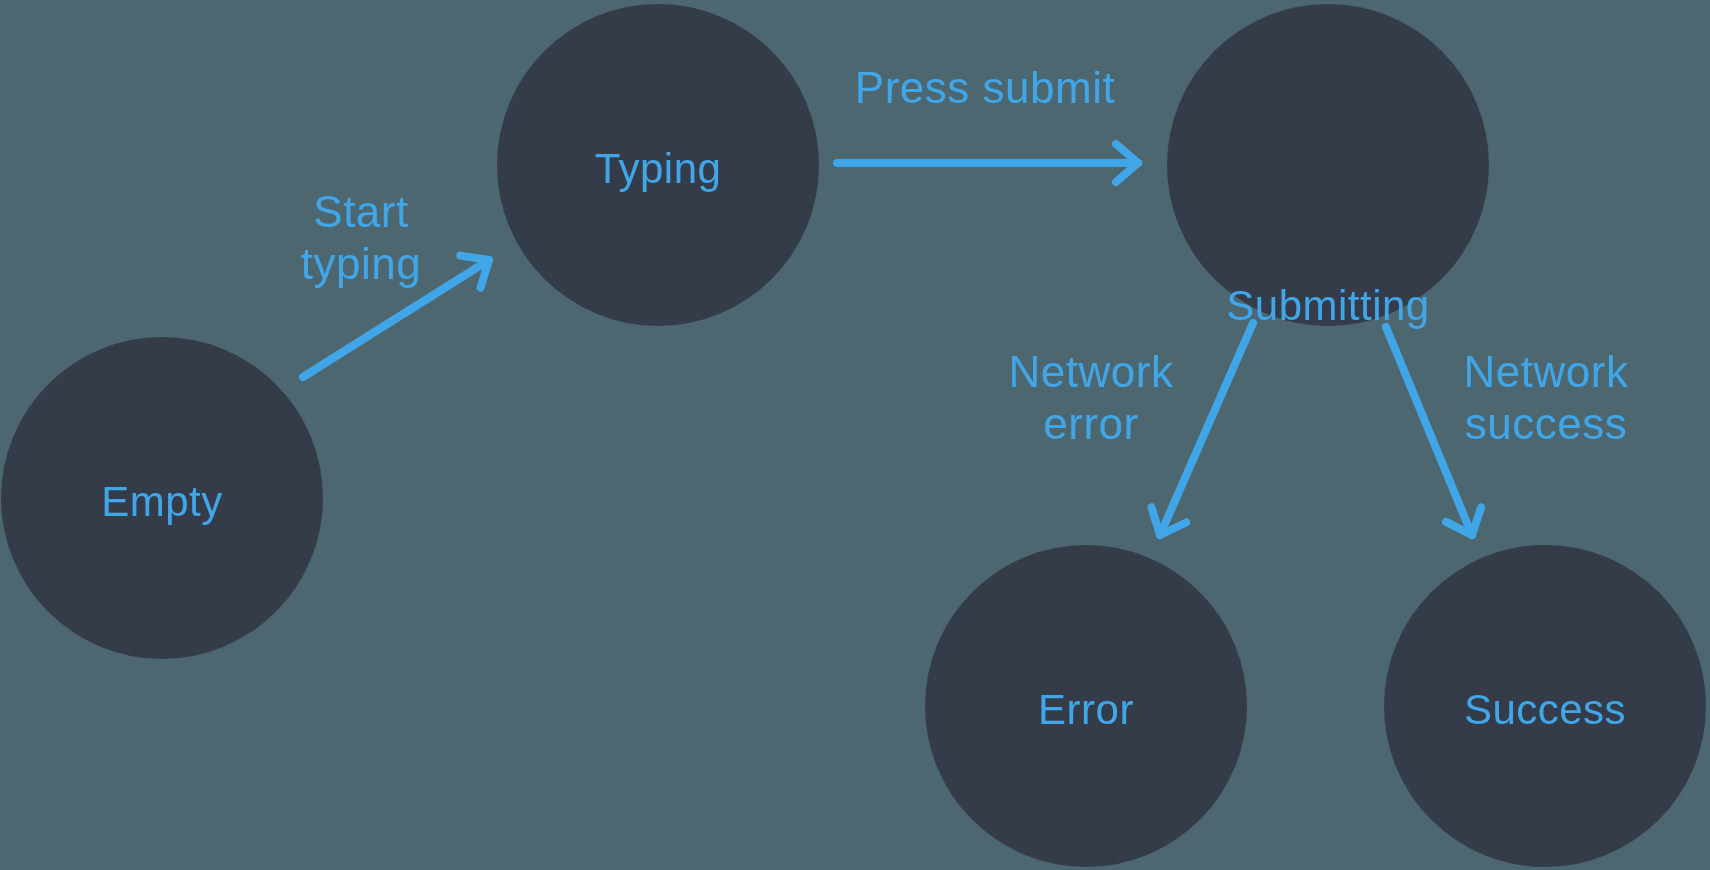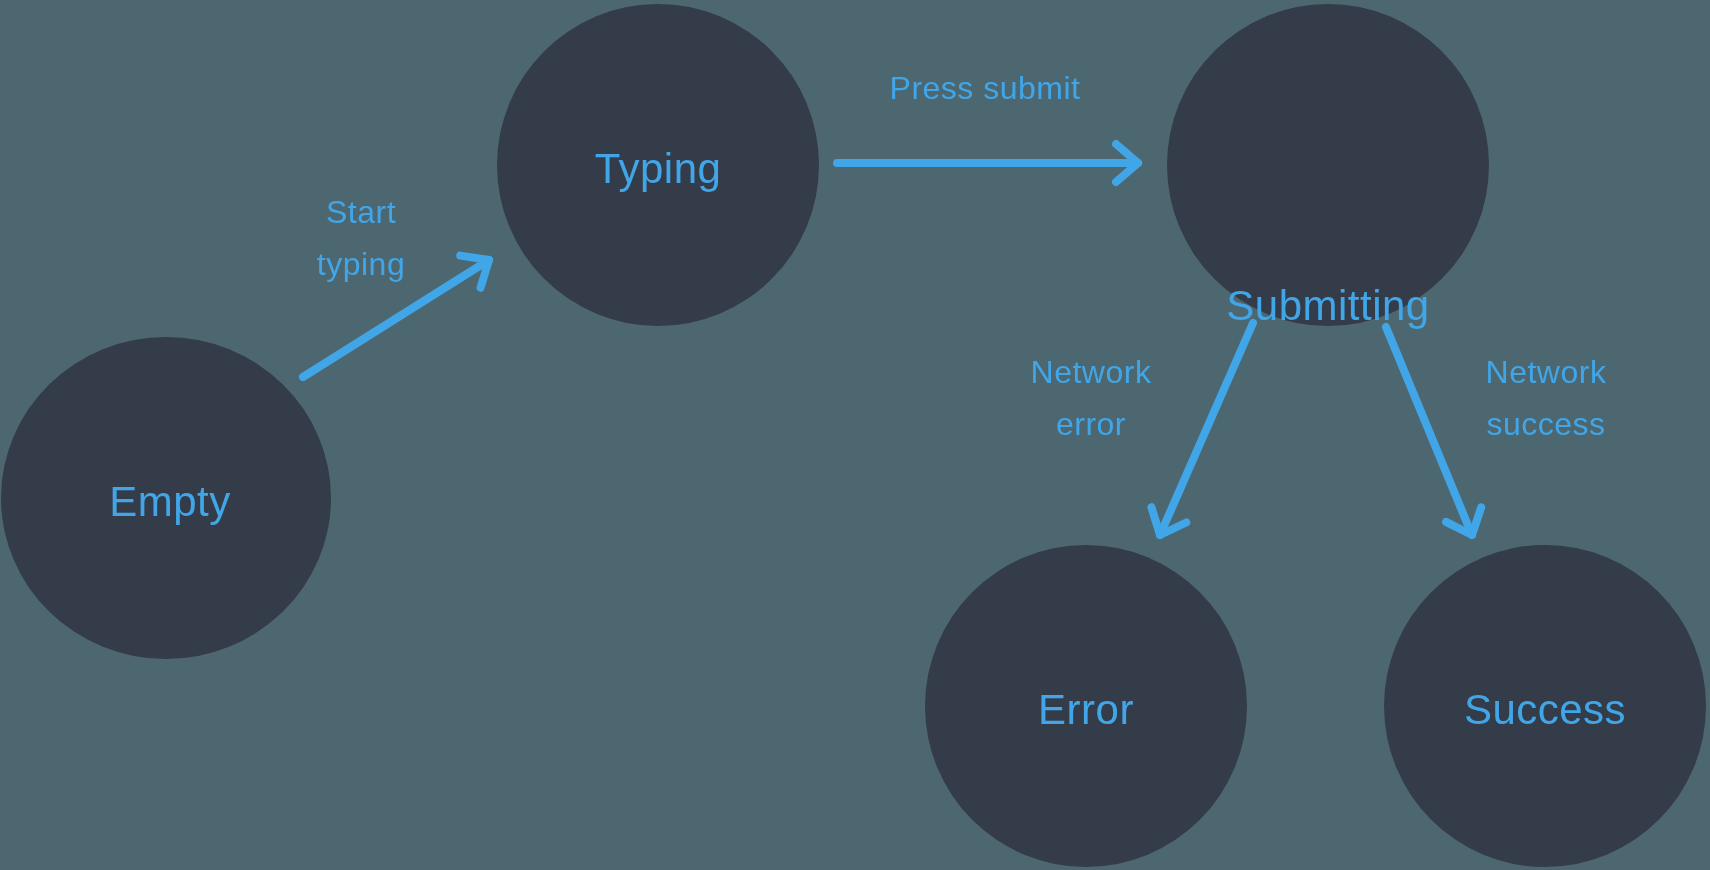--- a/index.html
+++ b/index.html
@@ -53,21 +53,21 @@
     color: var(--color-accent, #41A6E8);
     font-size: 42px;
     font-weight: 400;
     letter-spacing: 0.5px;
     transform: translateY(4px);
   }
   .edge-label {
     position: absolute;
     transform: translate(-50%, -50%);
     color: var(--color-accent, #41A6E8);
-    font-size: 32px;
+    font-size: 44px;
     line-height: 52px;
     font-weight: 400;
     letter-spacing: 0.5px;
     text-align: center;
     white-space: nowrap;
   }
   .edge-label span {
     display: block;
   }
 </style>
@@ -81,21 +81,21 @@
       <marker id="chevron" viewBox="-30 -30 60 60" markerWidth="60" markerHeight="60" refX="0" refY="0" orient="auto" markerUnits="userSpaceOnUse">
         <path class="arrowhead" d="M -22 -19 L 0 0 L -22 19"></path>
       </marker>
     </defs>
     <path class="shaft" d="M 303 377 L 489 260" marker-end="url(#chevron)"></path>
     <path class="shaft" d="M 837 163 L 1138 163" marker-end="url(#chevron)"></path>
     <path class="shaft" d="M 1253 323 L 1160 535" marker-end="url(#chevron)"></path>
     <path class="shaft" d="M 1386 327 L 1472 535" marker-end="url(#chevron)"></path>
   </svg>
 
-  <div class="node" style="left:1px; top:337px;padding-left:8px;">
+  <div class="node" style="left:1px; top:337px;">
     <span class="node-label">Empty</span>
   </div>
 
   <div class="node" style="left:497px; top:4px;">
     <span class="node-label">Typing</span>
   </div>
 
   <div class="node" style="left:1167px; top:4px;align-items:flex-end;">
     <span class="node-label">Submitting</span>
   </div>

